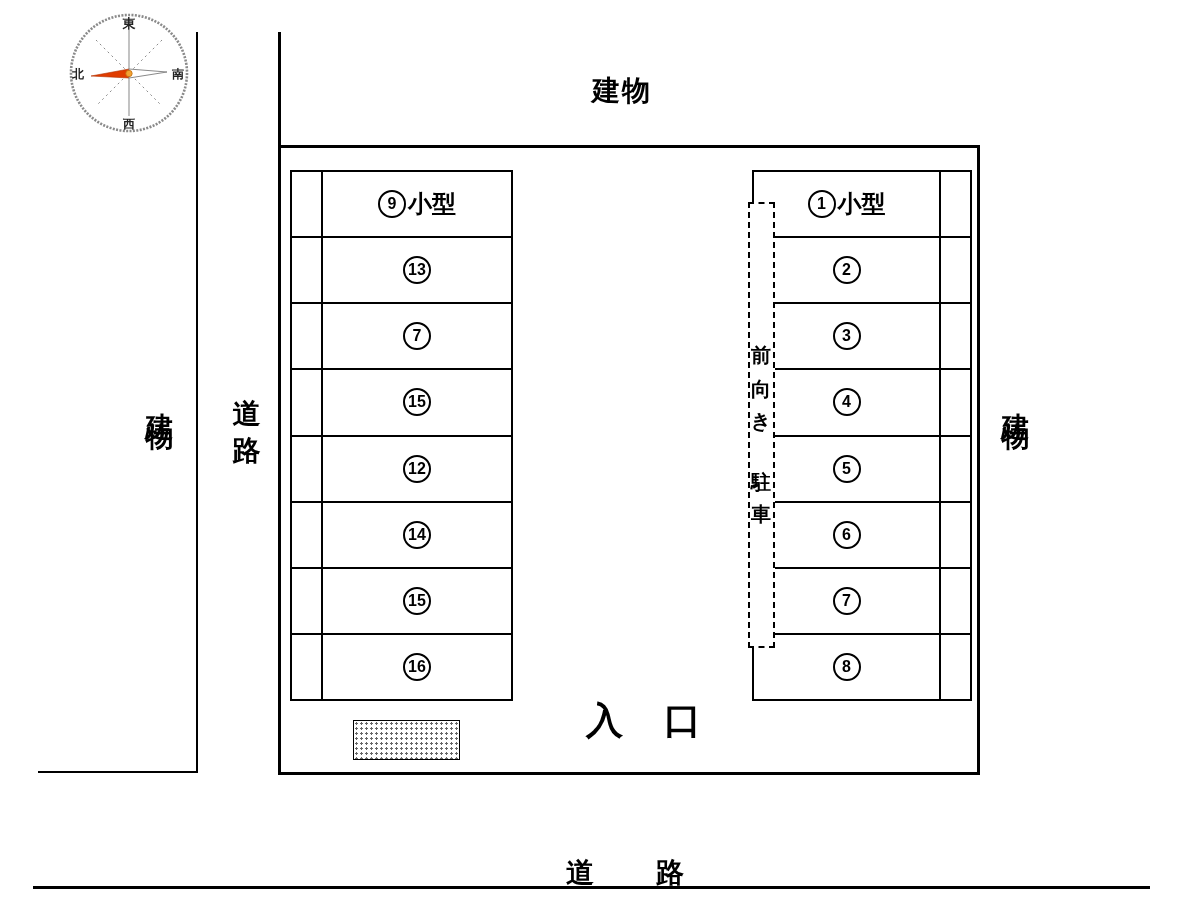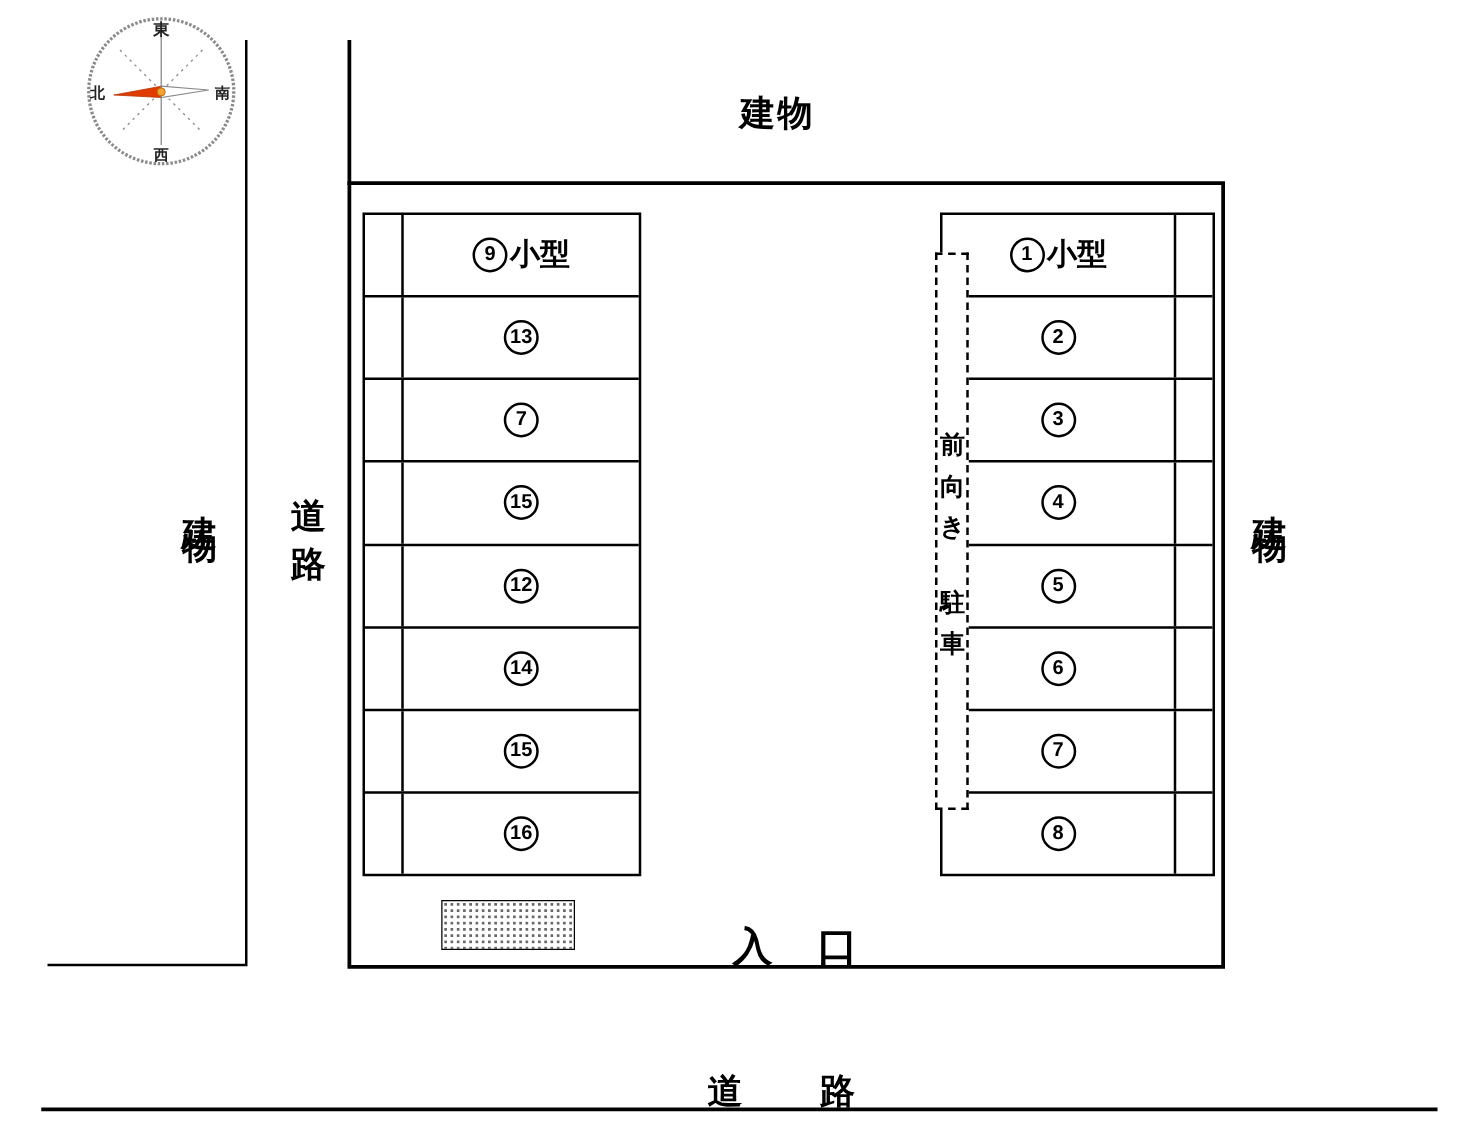--- a/index.html
+++ b/index.html
@@ -79,21 +79,21 @@
   <div id="left-wall-ext"></div>
   <div class="hline" style="left:33px;top:886px;width:1117px;height:3px;"></div>
 
   <div id="main-area"></div>
 
   <div class="biglabel" style="left:592px;top:72px;">建物</div>
   <div class="biglabel vtext" style="left:140px;top:390px;letter-spacing:11px;">建物</div>
   <div class="biglabel vtext" style="left:227px;top:376px;letter-spacing:38px;">道路</div>
   <div class="biglabel vtext" style="left:996px;top:390px;letter-spacing:11px;">建物</div>
   <div class="biglabel" style="left:566px;top:812px;margin-top:42px;">道　　路</div>
-  <div class="biglabel" style="left:586px;top:736px;font-size:32px;">入　口</div>
+  <div class="biglabel" style="left:586px;top:696px;font-size:37px;">入　口</div>
 
   <div id="left-col" class="pcol">
     <div class="prow">
         <span class="ncell"></span>
         <span class="pcontent">
           <span class="cnum">9</span>
           <span class="csuf">小型</span>
         </span>
       </div>
     <div class="prow">

